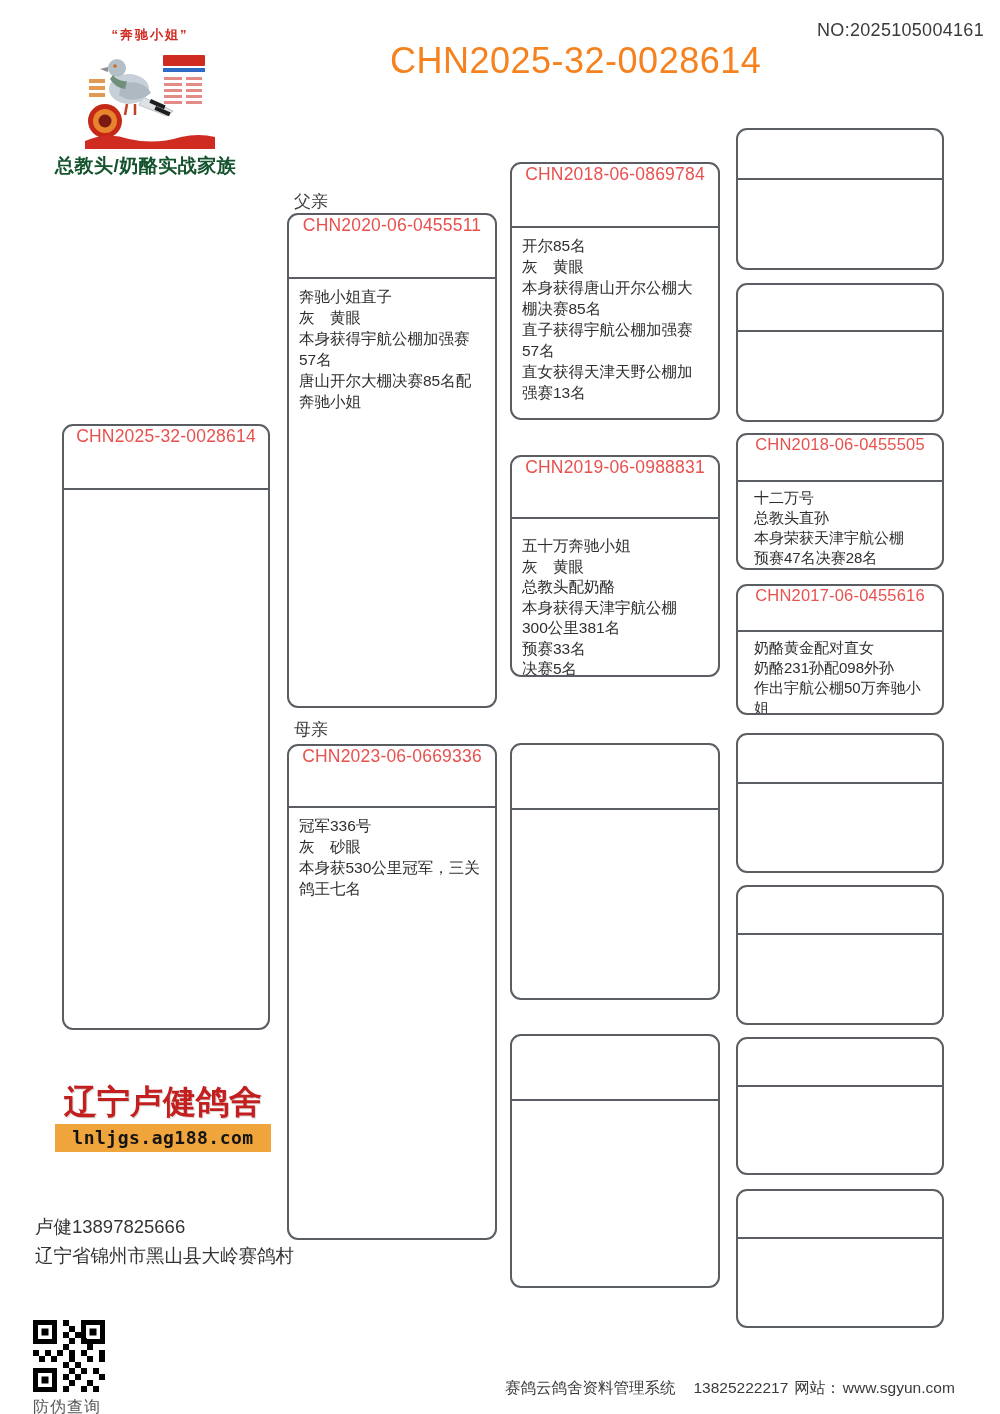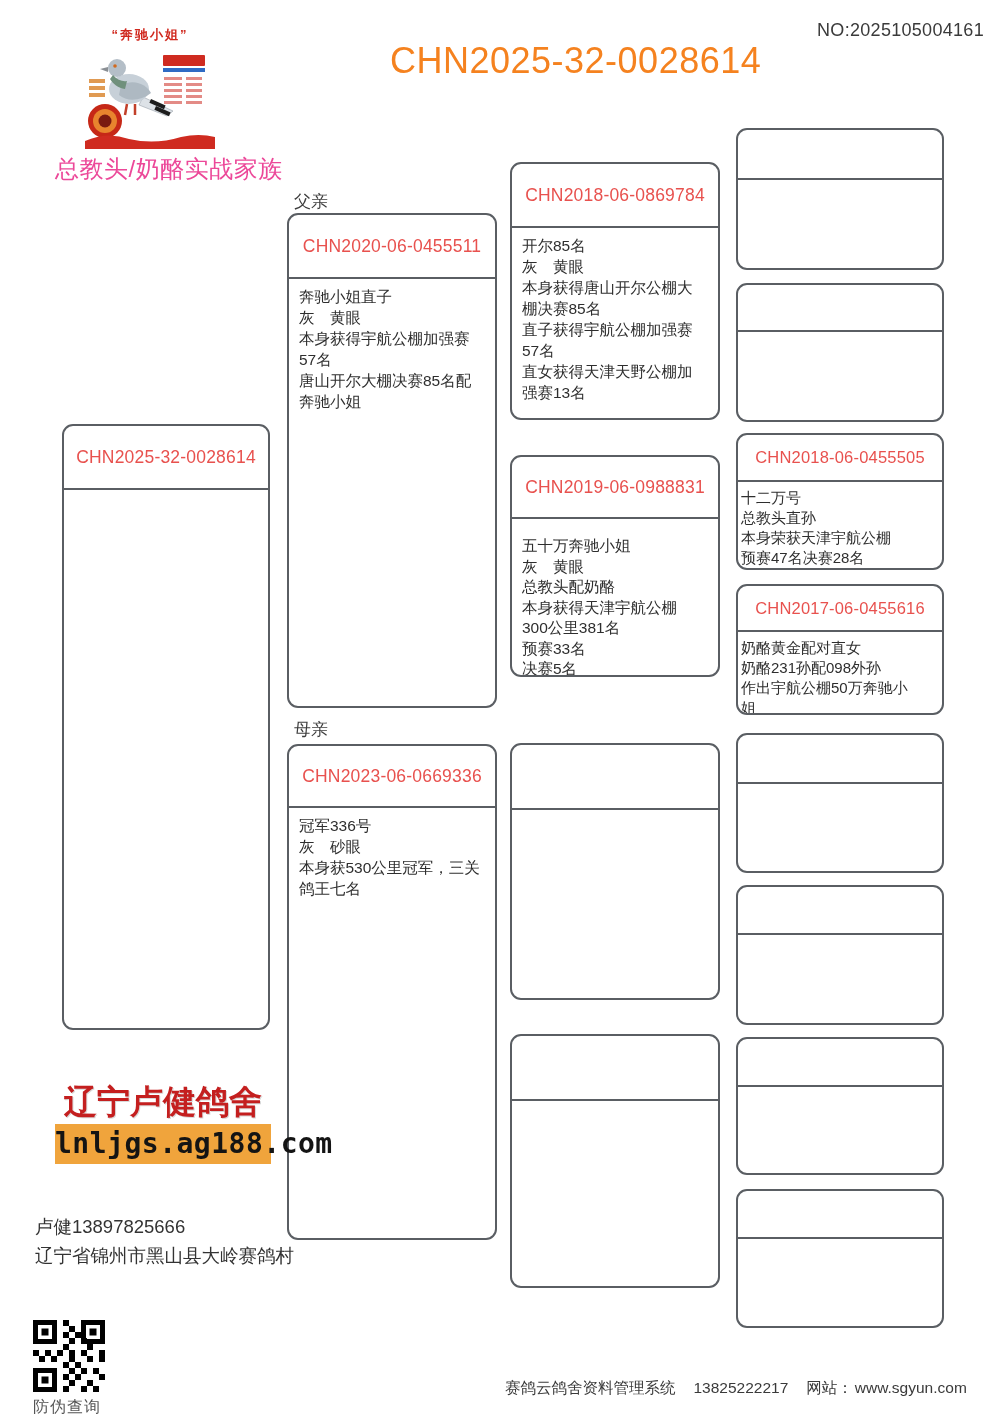--- a/index.html
+++ b/index.html
@@ -5,42 +5,42 @@
   html,body { margin:0; padding:0; background:#ffffff; }
   .page {
     position:relative; width:1000px; height:1414px; background:#ffffff;
     font-family:"Liberation Sans","DejaVu Sans",sans-serif; color:#2e2e2e;
     overflow:hidden;
   }
   .no-label { position:absolute; top:20px; right:16px; font-size:18px; color:#3a3a3a; letter-spacing:0.3px; }
   .page-title { position:absolute; left:390px; top:40px; font-size:36px; color:#F5821F; letter-spacing:0.5px; }
   .logo { position:absolute; left:85px; top:26px; width:130px; height:126px; }
   .logo-caption { text-align:center; font-size:13px; font-weight:bold; color:#D0281E; letter-spacing:2px; margin-bottom:1px; }
-  .tagline { position:absolute; left:55px; top:153px; font-size:24px; font-weight:normal; color:#ec4899; letter-spacing:0.5px; }
+  .tagline { position:absolute; left:55px; top:153px; font-size:19px; font-weight:bold; color:#14532d; letter-spacing:0.5px; }
   .gen-label { position:absolute; font-size:17px; color:#3c3c3c; }
 
   .pbox { position:absolute; background:#fff; border:2px solid #5a5e63; border-radius:11px; overflow:hidden; box-sizing:border-box; }
-  .pbox-header { display:flex; align-items:center; justify-content:center; border-bottom:2px solid #5a5e63; box-sizing:border-box; }
+  .pbox-header { display:flex; align-items:flex-start; justify-content:center; border-bottom:2px solid #5a5e63; box-sizing:border-box; }
   .ring { color:#E8514E; font-size:17.5px; letter-spacing:0.2px; white-space:nowrap; }
   .pbox-body { padding:7px 10px; font-size:15.5px; line-height:21px; color:#2e2e2e; white-space:pre-line; }
   .gen4 .ring { font-size:16.5px; }
-  .gen4 .pbox-body { font-size:15px; line-height:20px; padding:6px 3px; }
+  .gen4 .pbox-body { font-size:15px; line-height:20px; padding:6px 16px; }
 
   .banner { position:absolute; left:55px; top:1080px; width:216px; }
   .banner-name { font-family:"DejaVu Serif","Liberation Serif",serif; font-weight:bold; font-size:33px; color:#C41F1F; text-align:center; white-space:nowrap; text-shadow:1px 1px 0 #d9d9d9; line-height:44px; }
-  .banner-site { background:#F0A43C; color:#141414; font-family:"DejaVu Sans Mono","Liberation Mono",monospace; font-weight:bold; font-size:28px; text-align:center; padding:3px 0 4px; letter-spacing:0.5px; }
+  .banner-site { background:#F0A43C; color:#141414; font-family:"DejaVu Sans Mono","Liberation Mono",monospace; font-weight:bold; font-size:18px; text-align:center; padding:3px 0 4px; letter-spacing:0.5px; }
 
   .contact { position:absolute; left:35px; top:1212px; font-size:18.5px; color:#333; line-height:29px; }
   .qr-wrap { position:absolute; left:33px; top:1320px; width:90px; text-align:left; }
   .qr-label { font-size:16px; color:#555; margin-top:1px; letter-spacing:1px; }
 
   .footer { position:absolute; left:505px; top:1378px; font-size:15.5px; color:#3a3a3a; white-space:nowrap; }
   .footer span { margin-right:0; }
   .footer .f-phone { margin-left:18px; }
-  .footer .f-sitelabel { margin-left:18px; }
+  .footer .f-sitelabel { margin-left:6px; }
   .footer .f-url { margin-left:2px; }
 </style>
 </head>
 <body>
 
 <div class="page">
 
   <div class="no-label">NO:2025105004161</div>
   <div class="page-title">CHN2025-32-0028614</div>
 

